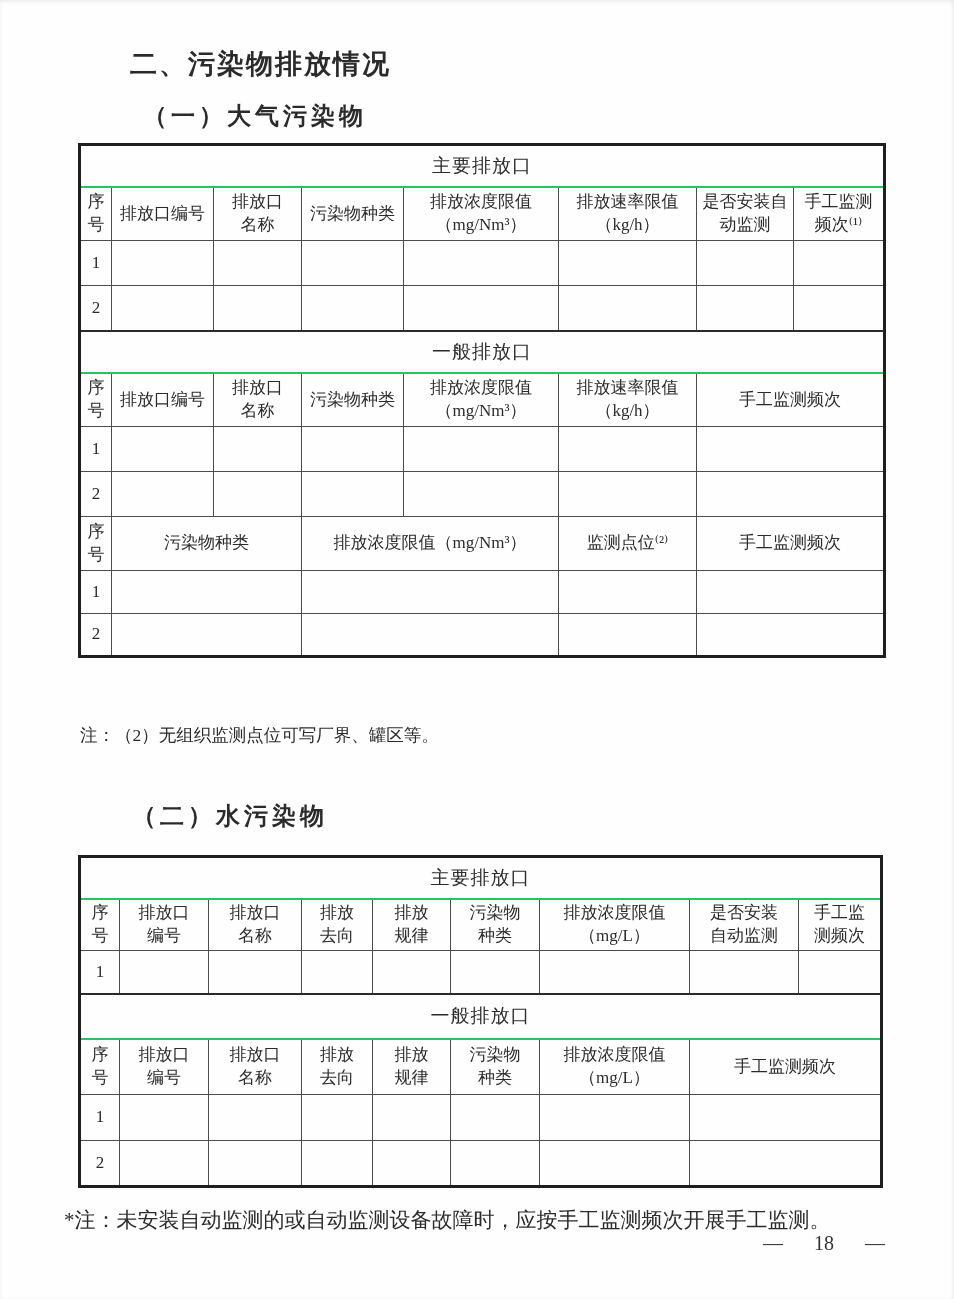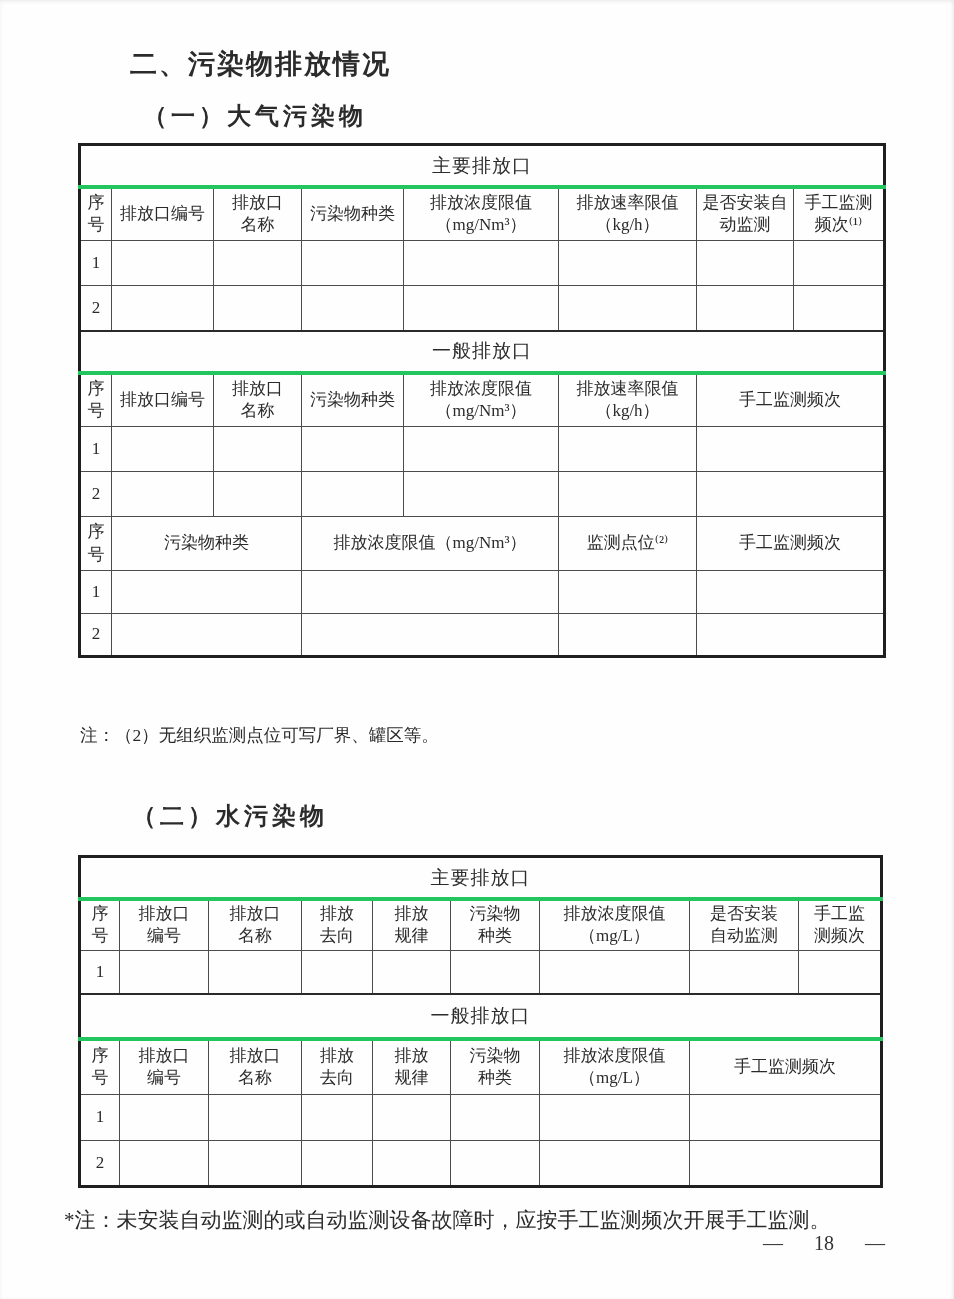--- a/index.html
+++ b/index.html
@@ -40,21 +40,21 @@
     text-align:center;vertical-align:middle;
     font-size:17px;font-weight:normal;
     white-space:pre-line;
     line-height:1.32;
     overflow:hidden;
   }
   .grid tr.band td{
     font-size:19px;
     letter-spacing:1px;
     border-top:2px solid #2a2a2a;
-    border-bottom:4px solid #22c55e;
+    border-bottom:2px solid #22c55e;
     margin-top:6px;
   }
   .grid tr.band.first td{border-top:none;}
   
   tr.h-band{height:42px;}
   tr.h-head{height:54px;}
   tr.h-head-s{height:52px;}
   tr.h-head-l{height:56px;}
   tr.h-data{height:45px;}
   tr.h-data-s{height:43px;}

